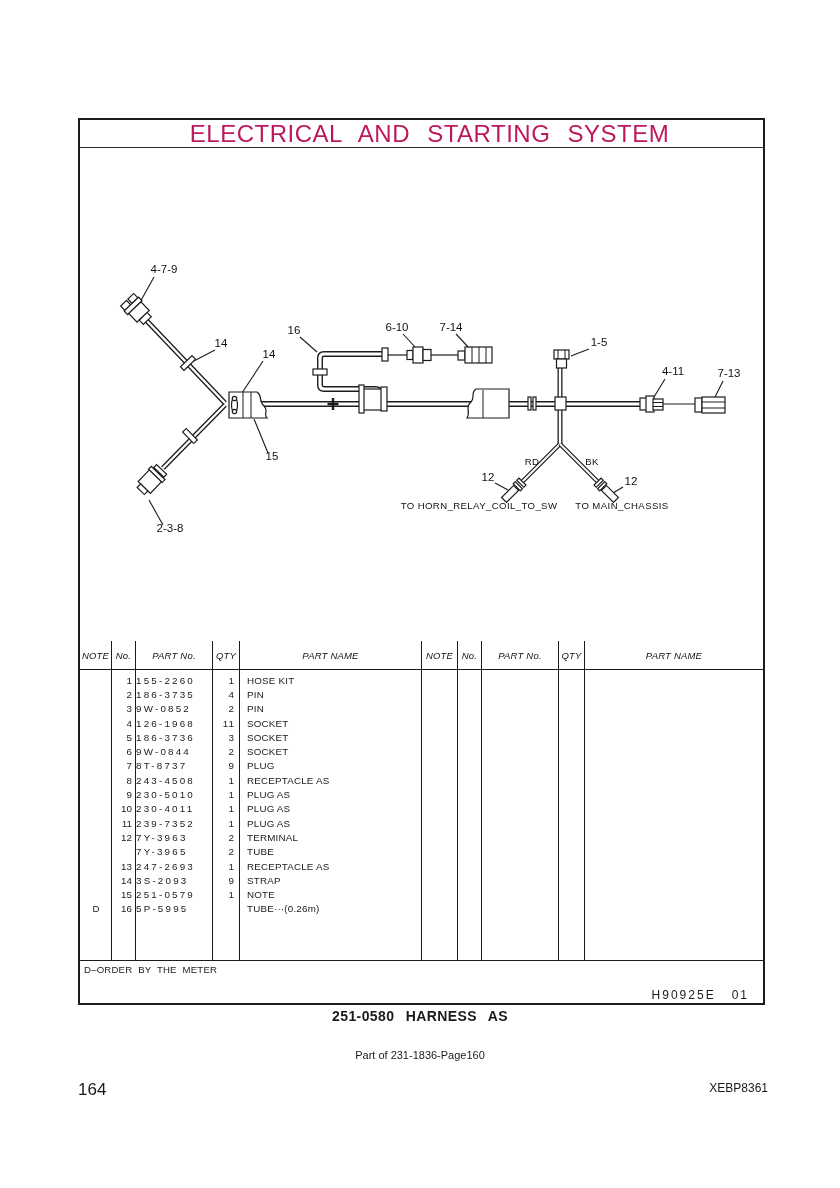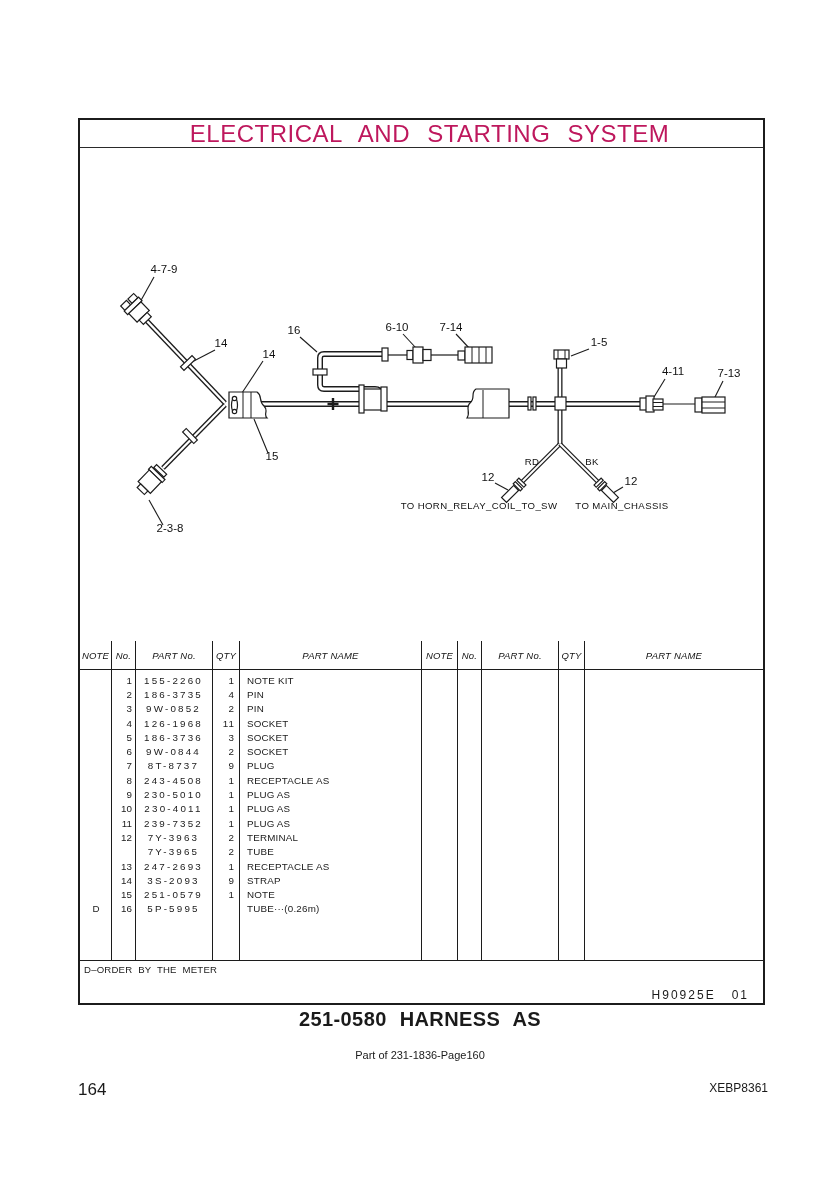--- a/index.html
+++ b/index.html
@@ -31,33 +31,33 @@
   .thead .hc:last-child{border-right:none;}
   .w-note{width:32px}.w-no{width:24px}.w-part{width:77px}.w-qty{width:27px}.w-name{width:182px}
   .w-note2{width:36px}.w-no2{width:24px}.w-part2{width:77px}.w-qty2{width:26px}.w-name2{width:178px}
   .tbody{position:relative;height:290px;overflow:hidden;}
   .vline{position:absolute;top:0;bottom:0;width:1px;background:#1c1c1c;}
   .rows{position:absolute;left:0;top:3px;width:342px;}
   .trow{display:flex;height:14.3px;align-items:center;}
   .trow .c{box-sizing:border-box;font-size:9.8px;white-space:nowrap;overflow:visible;}
   .c-note{width:32px;text-align:center;font-size:9.8px;}
   .c-no{width:24px;text-align:right;padding-right:4px;}
-  .c-part{width:77px;text-align:center;padding-right:2px;letter-spacing:2.2px;font-size:9.6px;}
+  .c-part{width:77px;text-align:left;padding-right:2px;letter-spacing:2.2px;font-size:9.6px;}
   .c-qty{width:27px;text-align:right;padding-right:5px;letter-spacing:1px;}
   .c-name{width:182px;text-align:left;padding-left:7px;font-size:9.2px;letter-spacing:.2px;}
   .tfoot{position:relative;height:45px;border-top:1.5px solid #1c1c1c;}
   .order-note{
     position:absolute;left:4px;top:3px;font-size:9.6px;letter-spacing:.2px;word-spacing:3px;
   }
   .doc-code{
     position:absolute;right:14px;bottom:4px;font-size:12px;letter-spacing:2px;white-space:pre;
   }
   .subtitle{
     position:absolute;left:0;top:1008px;width:840px;text-align:center;
-    font-size:20px;font-weight:bold;letter-spacing:.4px;word-spacing:7px;
+    font-size:14px;font-weight:bold;letter-spacing:.4px;word-spacing:7px;
   }
   .partof{
     position:absolute;left:0;top:1025px;width:840px;text-align:center;font-size:11px;margin-top:24px;
   }
   .page-num{position:absolute;left:78px;top:1080px;font-size:17px;}
   .doc-ref{position:absolute;right:72px;top:1081px;font-size:12px;}
 </style>
 </head>
 <body>
 
@@ -256,21 +256,21 @@
       <div class="vline" style="left:401px"></div>
       <div class="vline" style="left:478px"></div>
       <div class="vline" style="left:504px"></div>
       <div class="rows">
 
           <div class="trow">
             <div class="c c-note"></div>
             <div class="c c-no">1</div>
             <div class="c c-part">155-2260</div>
             <div class="c c-qty">1</div>
-            <div class="c c-name">NOTE KIT</div>
+            <div class="c c-name">HOSE KIT</div>
           </div>
 
           <div class="trow">
             <div class="c c-note"></div>
             <div class="c c-no">2</div>
             <div class="c c-part">186-3735</div>
             <div class="c c-qty">4</div>
             <div class="c c-name">PIN</div>
           </div>
 

